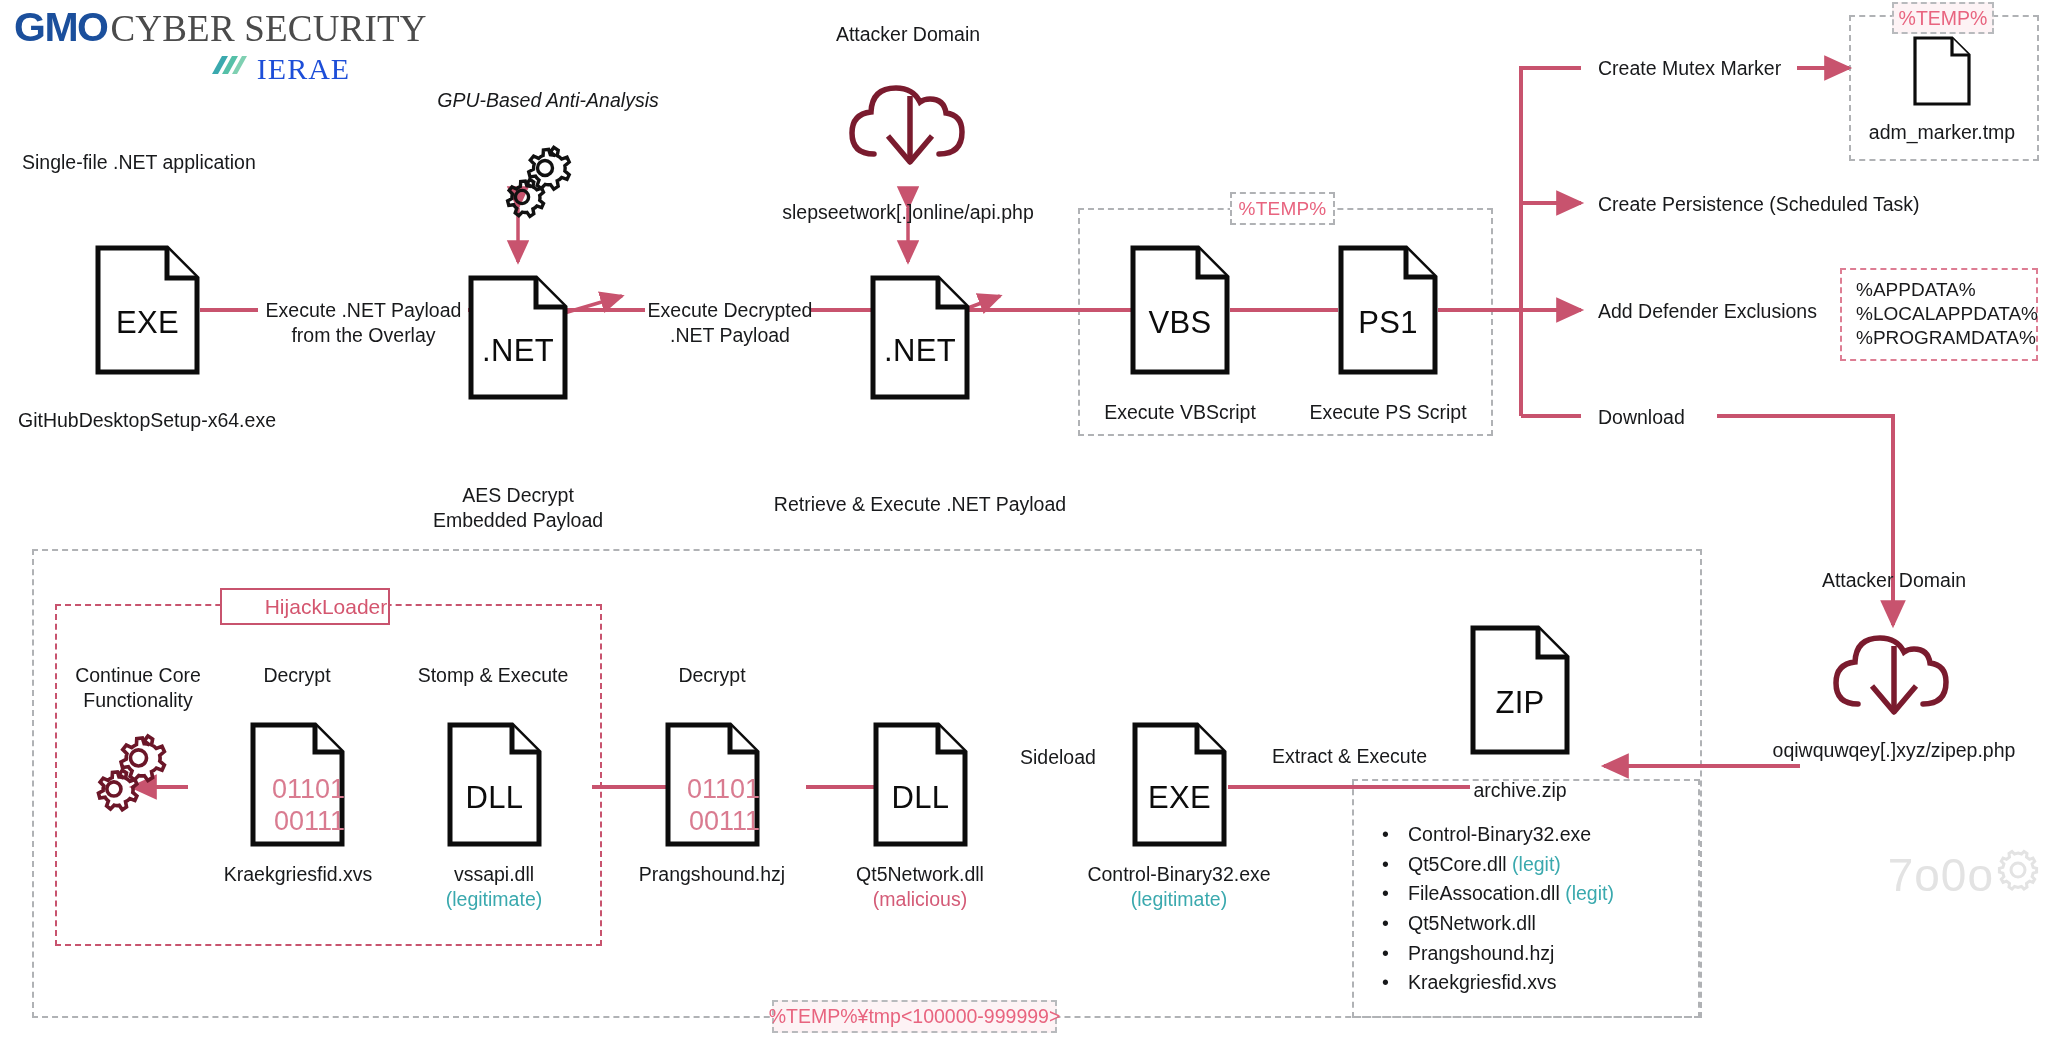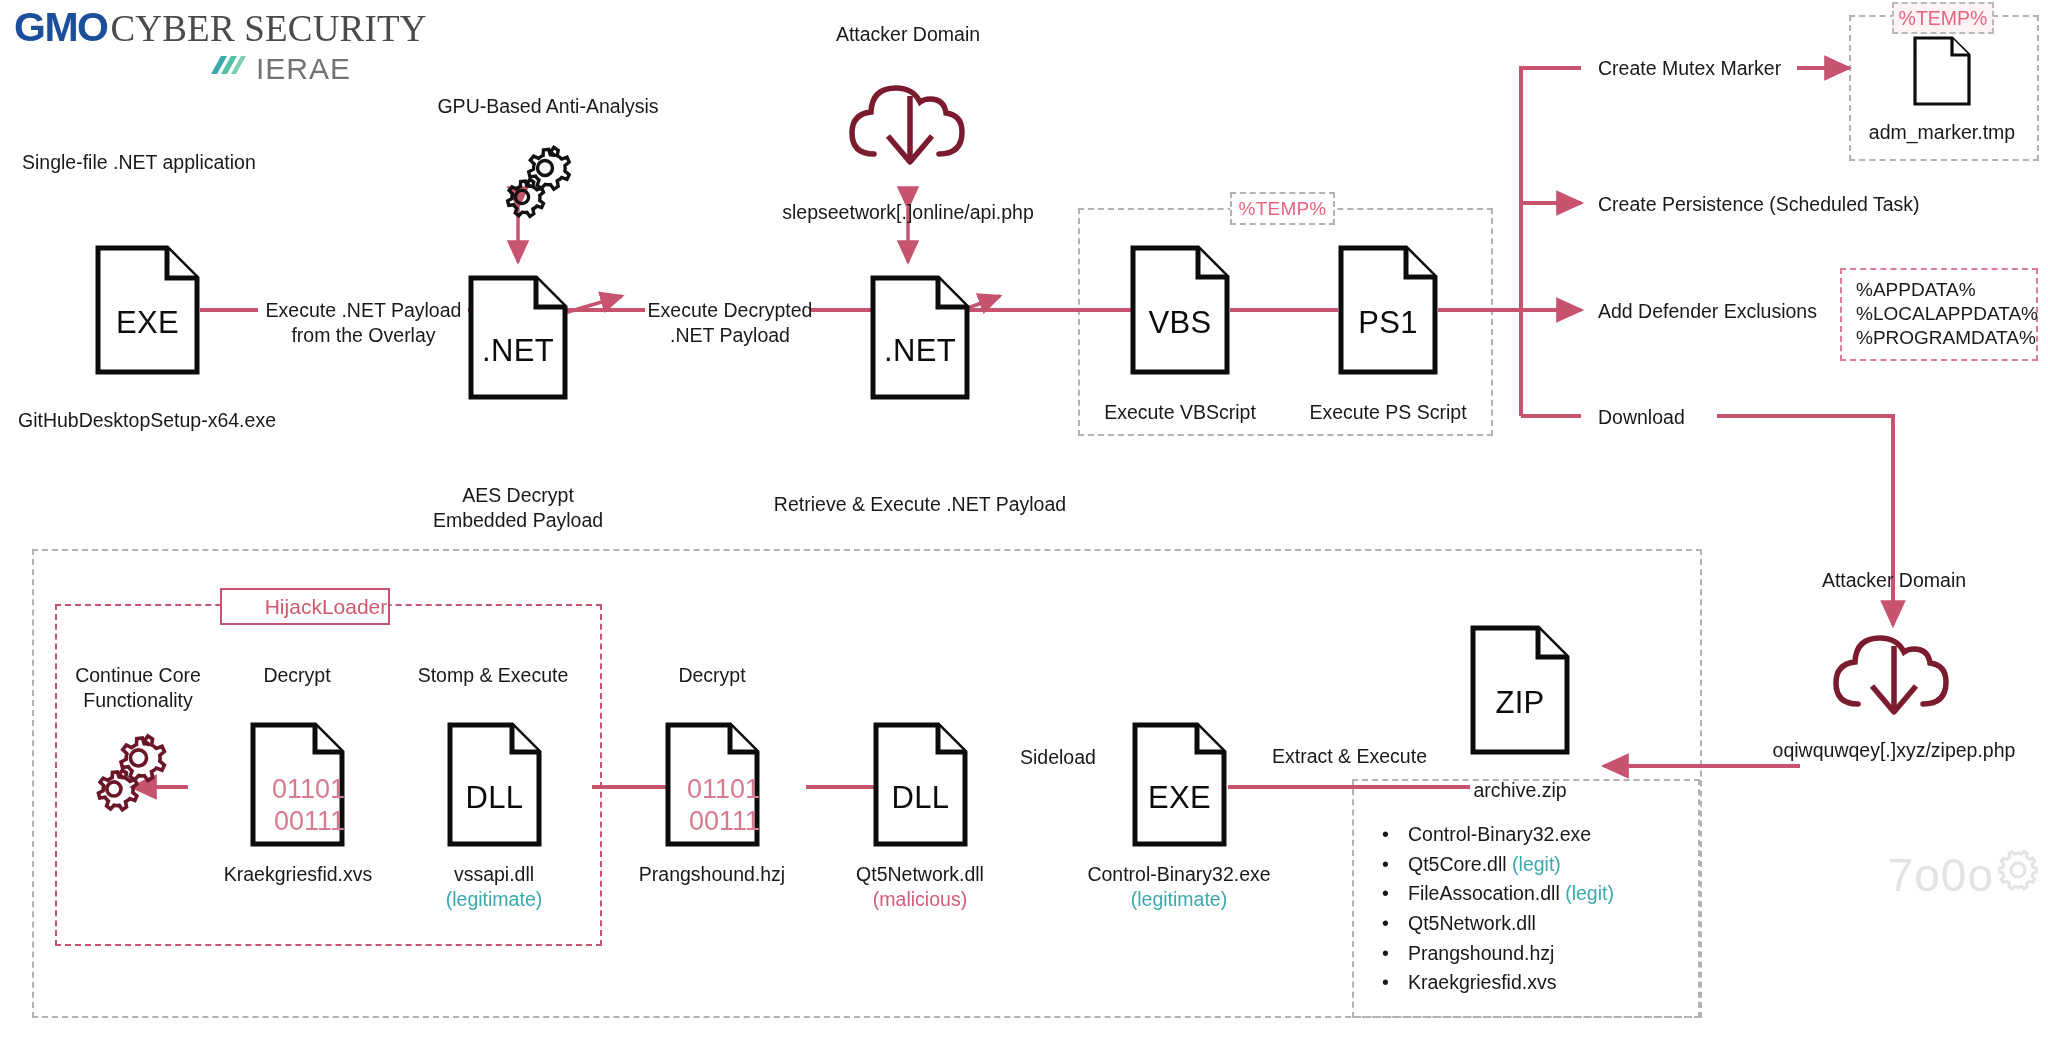--- a/index.html
+++ b/index.html
@@ -32,22 +32,22 @@
     font-family: "Liberation Serif", serif;
     font-size: 37px; letter-spacing: 0.2px; color: #4b4b4b;
     margin-left: 3px;
   }
   .logo-row2 {
     display: flex; align-items: center; justify-content: center;
     margin-top: 1px; padding-left: 100px;
   }
   .logo-slash { display: inline-block; margin-right: 9px; }
   .logo-ierae {
-    font-family: Liberation Sans, sans-serif;
-    font-size: 30px; letter-spacing: 1px; color: #737373;
+    font-family: Liberation Serif, serif;
+    font-size: 30px; letter-spacing: 1px; color: #1d4ed8;
   }
 
   
   .lbl {
     font-size: 19.5px; color: #18191b;
     white-space: nowrap; line-height: 1.28;
   }
   .lbl.c { text-align: center; }
   .lbl.two { white-space: normal; text-align: center; }
   .pink  { color: #d45b77; }
@@ -169,20 +169,23 @@
   </div>
 
   <div class="tag-temp" style="left:1230px; top:192px; width:105px; height:33px;">
     <span>%TEMP%</span>
   </div>
 
   <div class="tag-temp2" style="left:1892px; top:2px; width:102px; height:32px;">
     <span>%TEMP%</span>
   </div>
 
+  <div class="tag-temp2" style="left:772px; top:1000px; width:285px; height:33px;">
+    <span>%TEMP%¥tmp&lt;100000-999999&gt;</span>
+  </div>
 
   <svg class="wires" width="2048" height="1043">
     <defs>
       <marker id="ah" markerWidth="9" markerHeight="9" refX="6.2" refY="3.2" orient="auto" markerUnits="strokeWidth">
         <path d="M0,0 L7,3.2 L0,6.4 z" fill="#c8536e"></path>
       </marker>
       <marker id="ahm" markerWidth="9" markerHeight="9" refX="6.2" refY="3.2" orient="auto" markerUnits="strokeWidth">
         <path d="M0,0 L7,3.2 L0,6.4 z" fill="#7a1b2e"></path>
       </marker>
     </defs>
@@ -254,21 +257,21 @@
   <div class="abs lbl" style="left:18px; top:308px; top:308px;"></div>
   <div class="abs lbl" style="left:18px; top:408px;">
     <span>GitHubDesktopSetup-x64.exe</span>
   </div>
 
   <div class="abs lbl two" style="left:256px; top:298px; width:215px;">
     <div>Execute .NET Payload</div>
     <div>from the Overlay</div>
   </div>
 
-  <div class="abs lbl" style="left:430px; top:94px; transform:translateX(-50%); left:548px;">
+  <div class="abs lbl" style="left:430px; top:88px; transform:translateX(-50%); left:548px;font-style:italic;">
     <span>GPU-Based Anti-Analysis</span>
   </div>
 
   <div class="abs" style="left:498px; top:140px;">
     <svg width="80" height="80" viewBox="0 0 80 80">
       <g fill="none" stroke="#111" stroke-width="3.4">
         <path d="M52.5,12 l3.3,-4.6 l4.4,2.9 l-1,5.5 q2.6,1.2 4.5,3.3 l5.3,-1.9 l2.2,4.8 l-4.3,3.6 q0.6,2.7 0,5.4 l4.3,3.6 l-2.2,4.8 l-5.3,-1.9 q-1.9,2.1 -4.5,3.3 l1,5.5 l-4.4,2.9 l-3.3,-4.6 q-2.7,0.5 -5.3,-0.2 l-3.9,4.1 l-4.1,-3.2 l1.8,-5.2 q-2.2,-1.7 -3.5,-4 l-5.5,0.8 l-1.3,-5.1 l4.8,-2.6 q-0.1,-2.7 0.7,-5.2 l-3.9,-3.9 l3.3,-4.1 l5,2.4 q2,-1.9 4.5,-2.9 l0.3,-5.5 l5.2,-0.6 l1.7,5.3 q2.7,0.1 5.1,1.1 Z"></path>
         <circle cx="47" cy="28" r="7.5"></circle>
       </g>
       <g fill="none" stroke="#111" stroke-width="3.4">

